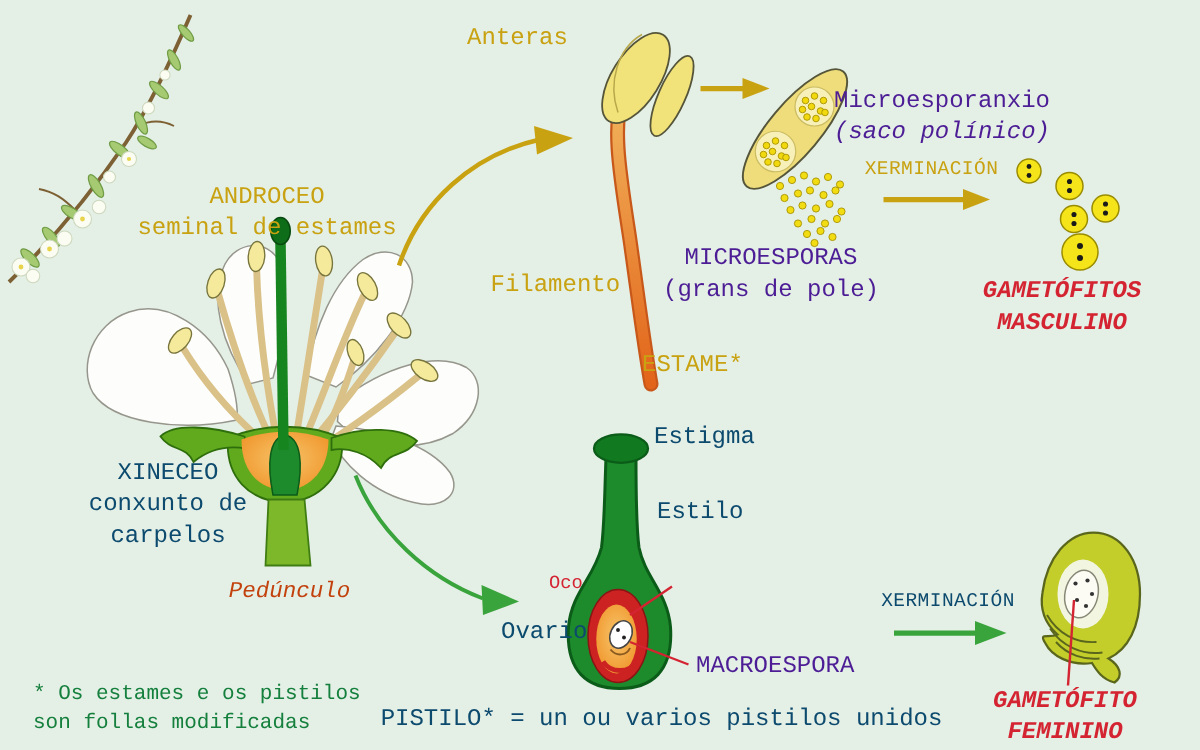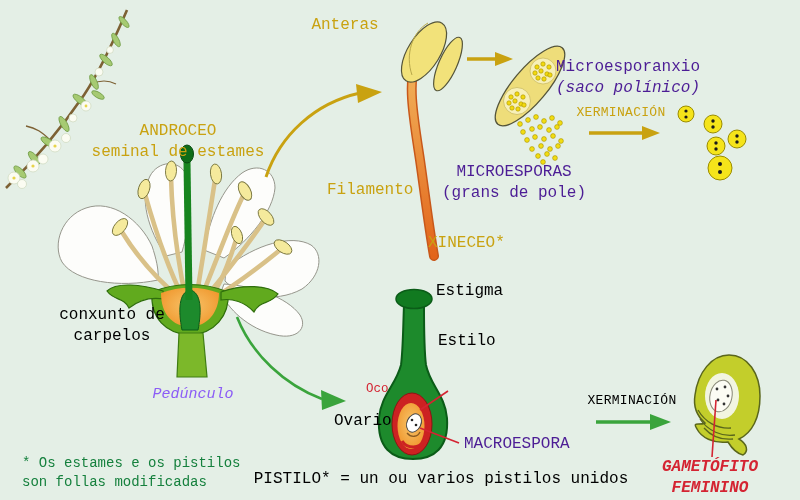--- a/index.html
+++ b/index.html
@@ -3,22 +3,22 @@
 <meta charset="utf-8">
 <style>
   html,body{margin:0;padding:0;}
   .stage{position:relative;width:800px;height:500px;background:#e4efe6;overflow:hidden;
          font-family:Liberation Mono, monospace;}
   .stage svg.art{position:absolute;left:0;top:0;z-index:1;}
   .lbl{position:absolute;z-index:2;white-space:nowrap;line-height:21px;}
   .ctr{transform:translateX(-50%);text-align:center;}
   .gold{color:#c9a211}
   .navy{color:#4c1d95}
-  .green{color:#000000}
-  .dkgreen{color:#8b5cf6}
+  .green{color:#0c4a6e}
+  .dkgreen{color:#c2410c}
   .red{color:#d42432}
   .olive{color:#15803d}
   .it{font-style:italic}
   .bd{font-weight:bold}
   .s16{font-size:16px}
   .s15{font-size:15px;line-height:19px}
   .s14{font-size:14px;line-height:19px}
   .s13{font-size:13px;line-height:17px;letter-spacing:.3px}
   .s12{font-size:12.5px;line-height:15px}
 </style>
@@ -260,36 +260,41 @@
     <div>Anteras</div>
   </div>
 
   <div class="lbl ctr gold s16" style="left:178px;top:121px">
     <div>ANDROCEO</div>
     <div>seminal de estames</div>
   </div>
 
   <div class="lbl gold s16" style="left:327px;top:180px">Filamento</div>
 
-  <div class="lbl gold s16" style="left:428px;top:233px">XINECEO*</div>
+  <div class="lbl gold s16" style="left:428px;top:233px">ESTAME*</div>
 
   <div class="lbl ctr navy s16" style="left:628px;top:57px">
     <div>Microesporanxio</div>
     <div class="it">(saco polínico)</div>
   </div>
 
   <div class="lbl ctr gold s13" style="left:621px;top:104px">XERMINACIÓN</div>
 
   <div class="lbl ctr navy s16" style="left:514px;top:162px">
     <div>MICROESPORAS</div>
     <div>(grans de pole)</div>
   </div>
 
+  <div class="lbl ctr red it bd s16" style="left:708px;top:184px">
+    <div>GAMETÓFITOS</div>
+    <div>MASCULINO</div>
+  </div>
 
   <div class="lbl ctr green s16" style="left:112px;top:305px">
+    <div>XINECEO</div>
     <div>conxunto de</div>
     <div>carpelos</div>
   </div>
 
   <div class="lbl ctr dkgreen it s15" style="left:193px;top:385px">Pedúnculo</div>
 
   <div class="lbl green s16" style="left:436px;top:281px">Estigma</div>
 
   <div class="lbl green s16" style="left:438px;top:331px">Estilo</div>
 

